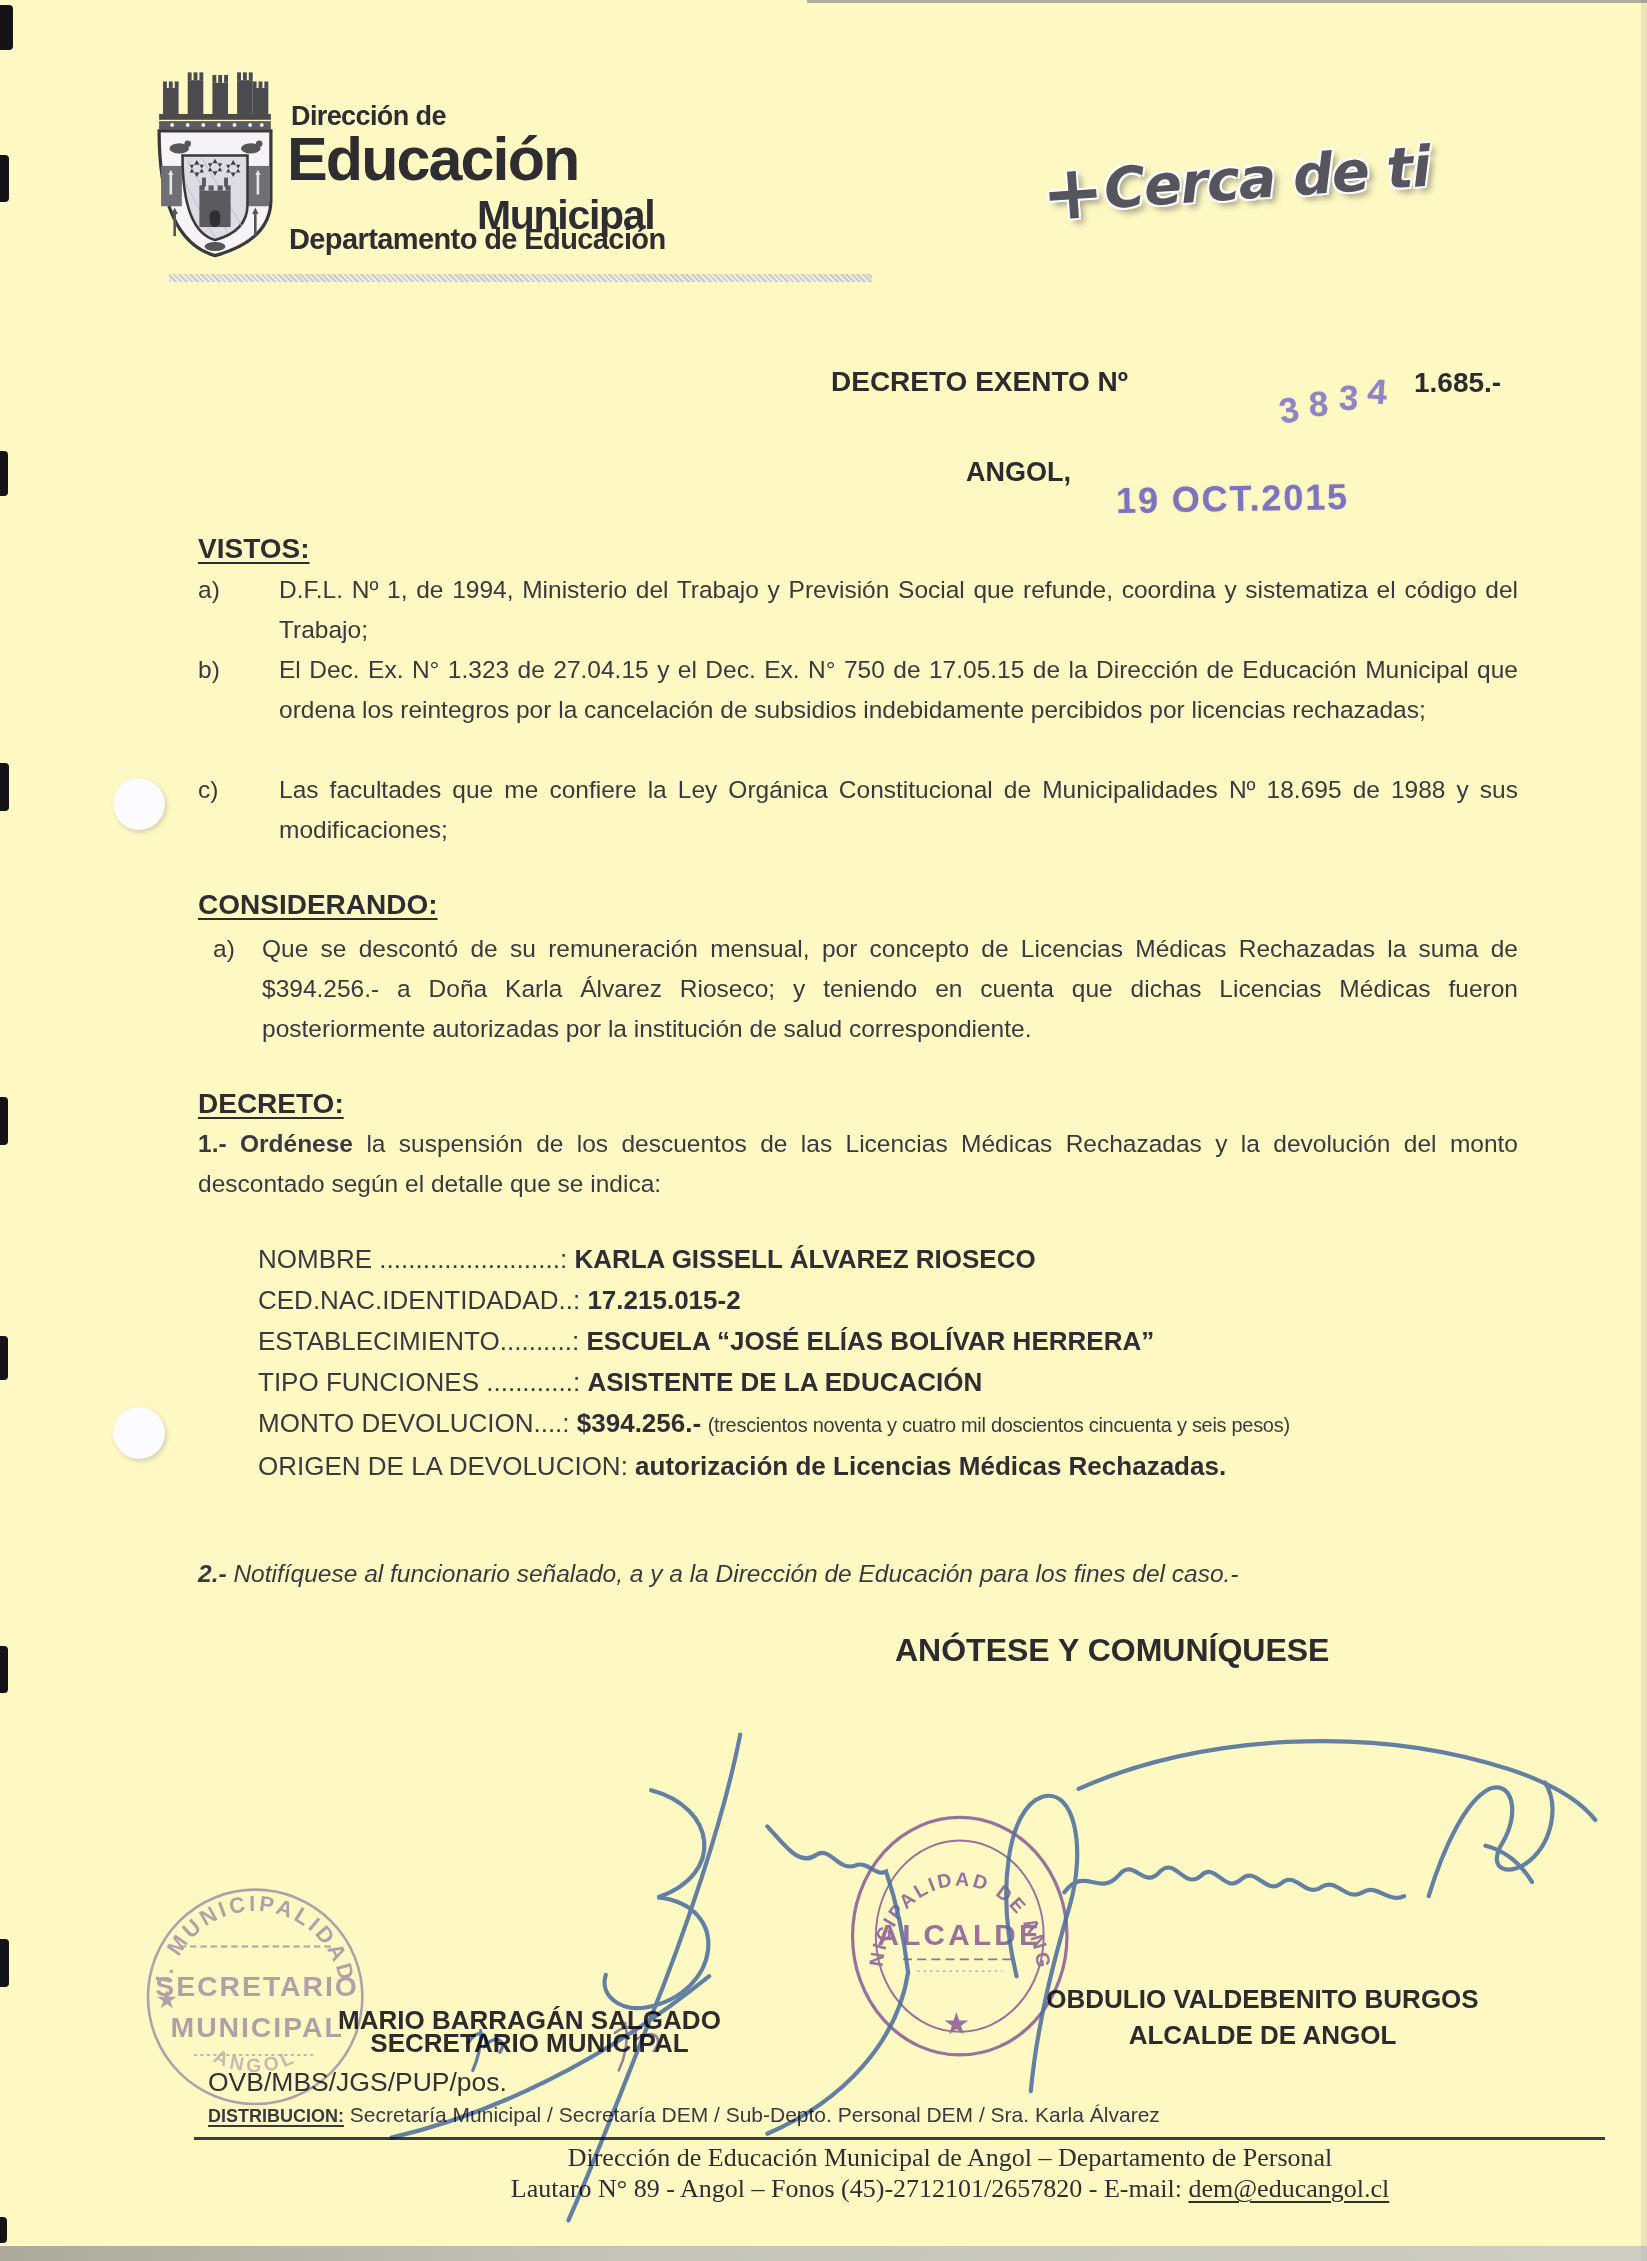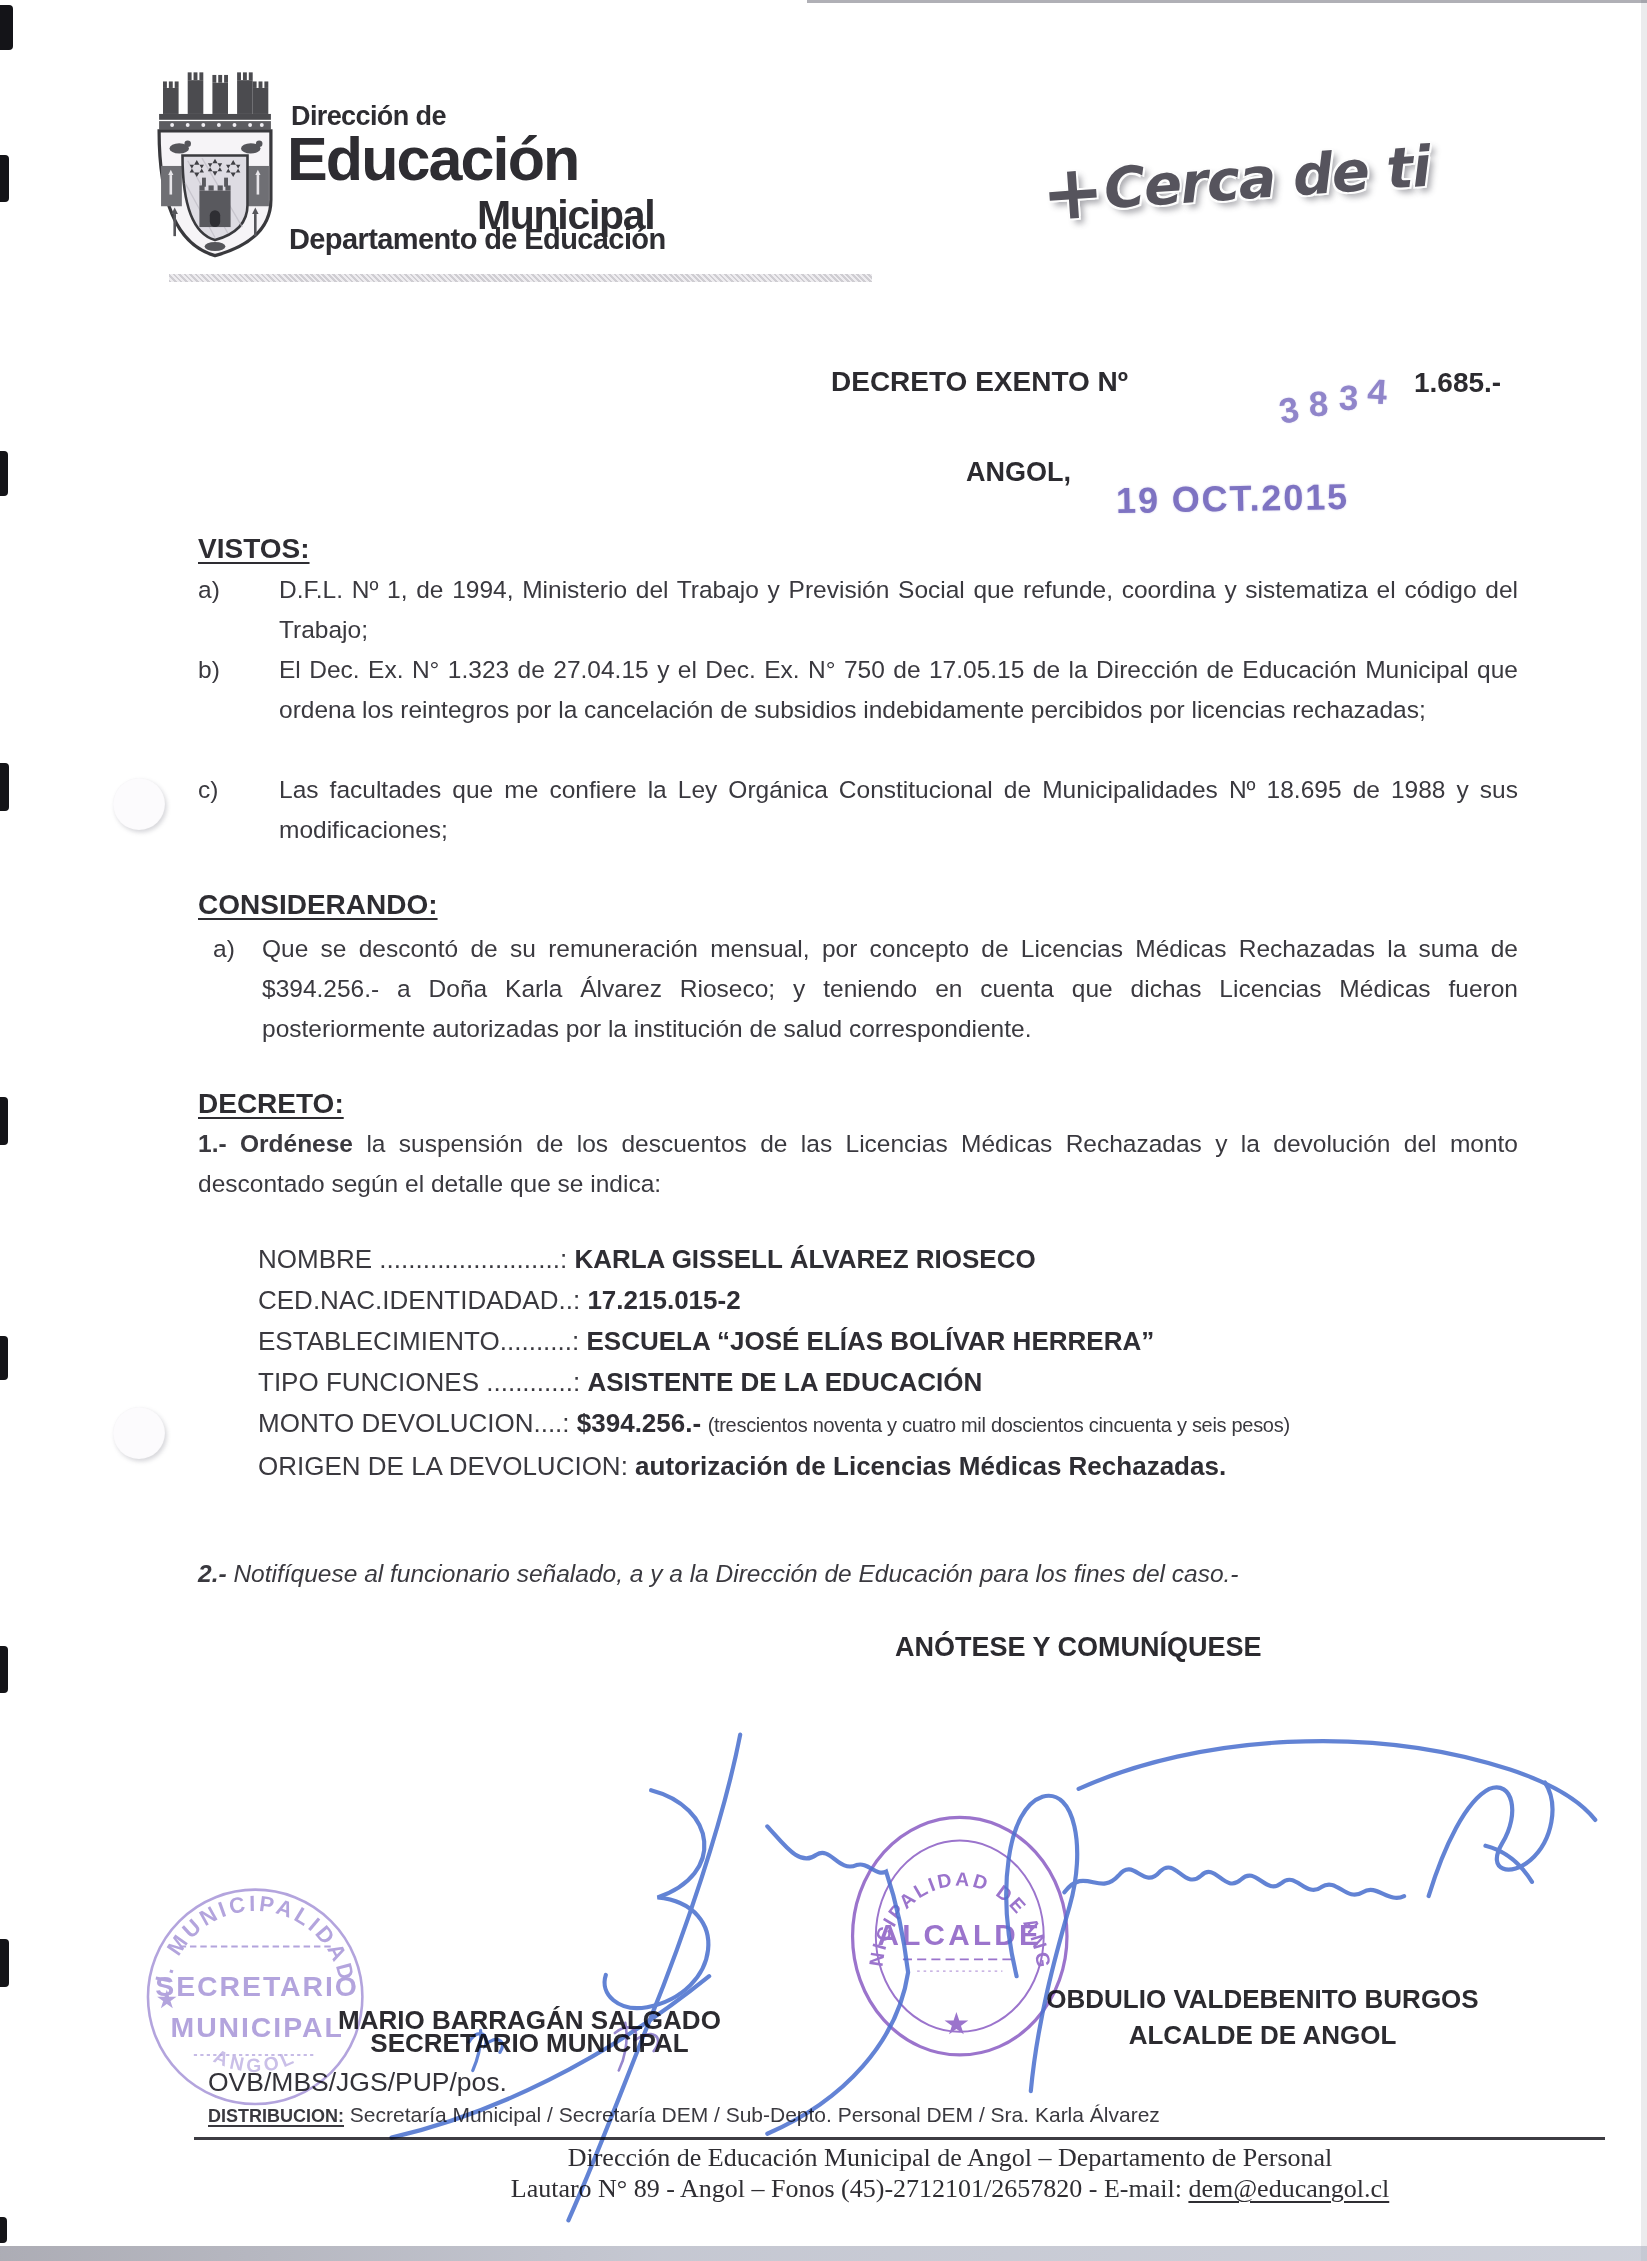--- a/index.html
+++ b/index.html
@@ -1,16 +1,16 @@
 <!DOCTYPE html>
 <html style="font-size:10.3px"><head>
 <meta charset="utf-8">
 <style>
   html,body{margin:0;padding:0;background:#dcd9de;}
-  .page{position:relative;width:1647px;height:2261px;background:#ffffff;overflow:hidden;
+  .page{position:relative;width:1647px;height:2261px;background:#fef9c3;overflow:hidden;
         font-family:"Liberation Sans",sans-serif;color:#3a393f;}
   .abs{position:absolute;}
 
   
   .edge-mark{position:absolute;left:0;background:#141418;border-radius:0 3.9px 3.9px 0;filter:blur(0.6px);}
   .top-line{position:absolute;top:0;left:807px;width:840px;height:3.2px;background:#70707a;opacity:.55;}
   .right-line{position:absolute;top:0;left:1641px;width:5.8px;height:2261px;background:rgba(90,90,105,.12);}
   .bottom-band{position:absolute;left:0;top:2246px;width:1647px;height:15.5px;
                background:linear-gradient(90deg,#767684,#9fa3b4 40%,#aeb2c2);opacity:.6;}
   .hole{position:absolute;width:52px;height:52px;border-radius:50%;background:#fcfbfd;
@@ -47,21 +47,21 @@
          text-decoration-thickness:2.3px;text-underline-offset:3.9px;}
   .body-txt{font-size:24.5px;line-height:40px;}
   .li{display:flex;}
   .li .lab{flex:none;}
   .li .txt{flex:1;text-align:justify;}
   .w-main{width:1320px;}
   .b{font-weight:700;}
   .details{left:230px;top:1239px;font-size:26px;line-height:41px;white-space:nowrap;margin-left:28px;}
   .dv{font-weight:700;color:#2f2e34;}
   .dn{font-size:20px;font-weight:400;margin-left:6.5px;letter-spacing:-0.3px;}
-  .anotese{left:895px;top:1632px;font-size:27px;font-weight:700;color:#2c2b30;}
+  .anotese{left:895px;top:1632px;font-size:32px;font-weight:700;color:#2c2b30;}
 
   
   .sig-name{font-size:26px;font-weight:700;color:#2c2b30;text-align:center;}
   .ovb{left:208px;top:2067px;font-size:26.5px;color:#333238;}
   .distrib{left:208px;top:2103px;font-size:21px;}
   .distrib .dl2{font-weight:700;text-decoration:underline;text-decoration-thickness:1.9px;text-underline-offset:3.2px;font-size:18px;}
   .foot-rule{left:194px;top:2137px;width:1411px;height:2.6px;background:#3d3c42;}
   .footer-line{left:220px;width:1460px;text-align:center;font-family:"Liberation Serif",serif;
                font-size:26px;color:#2f2e33;}
   .email{text-decoration:underline;text-decoration-thickness:1.9px;text-underline-offset:3.9px;}

